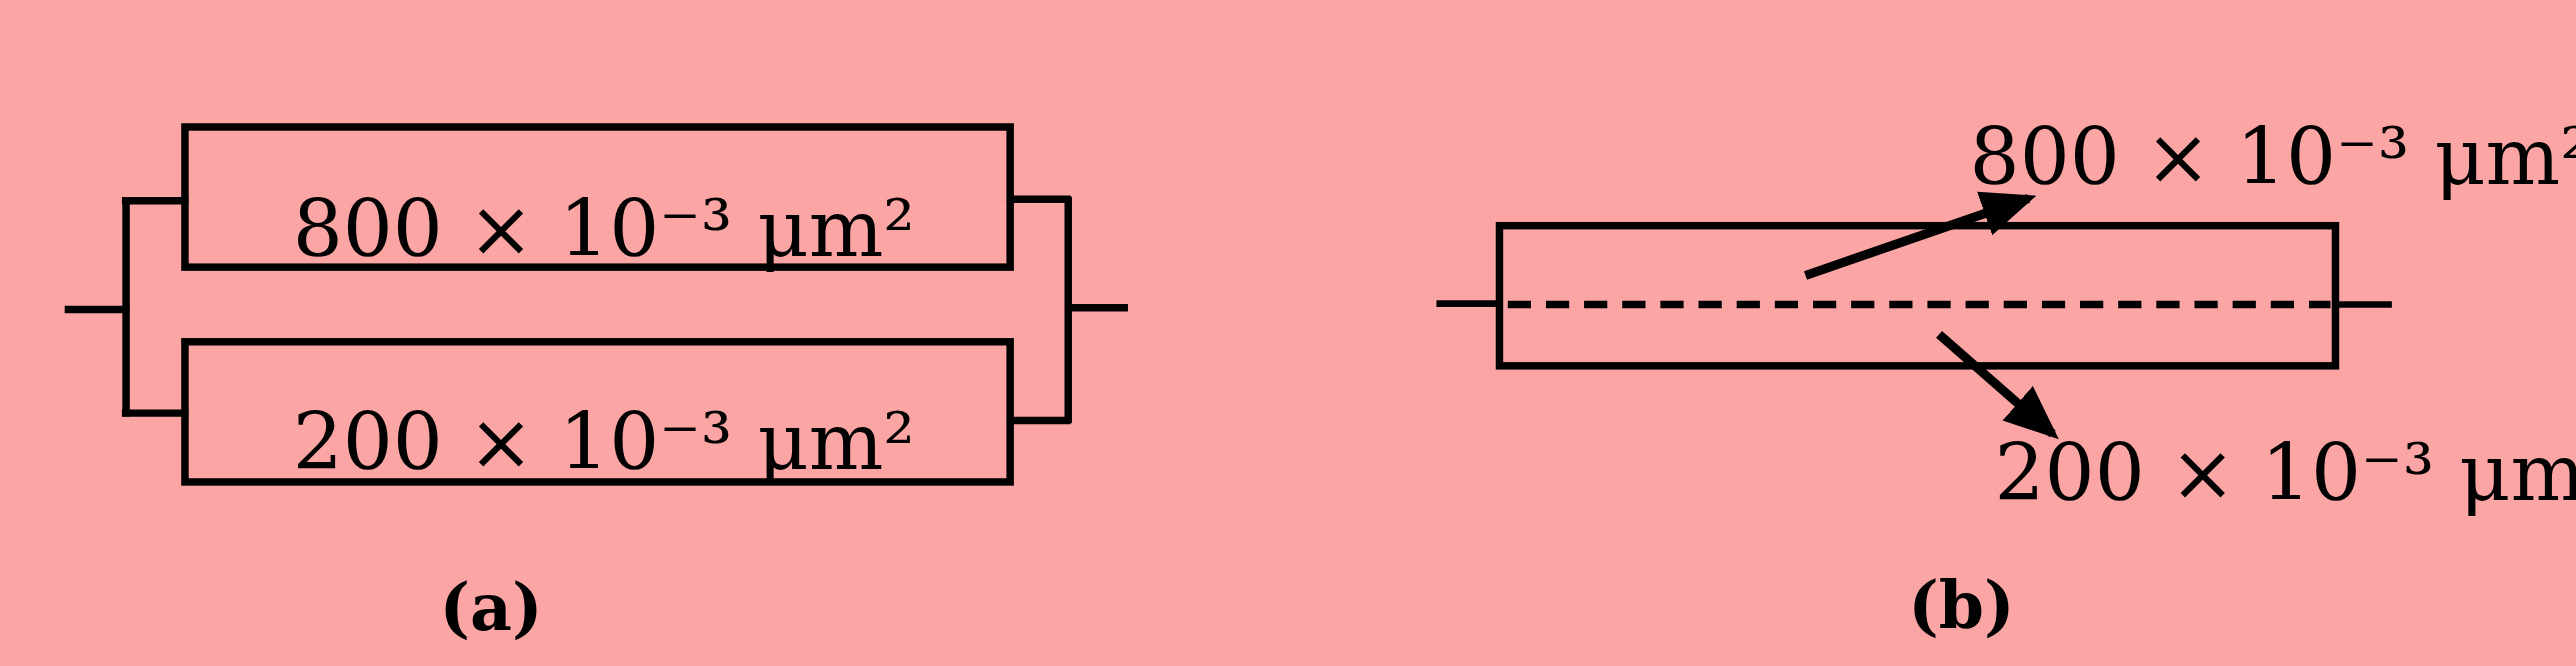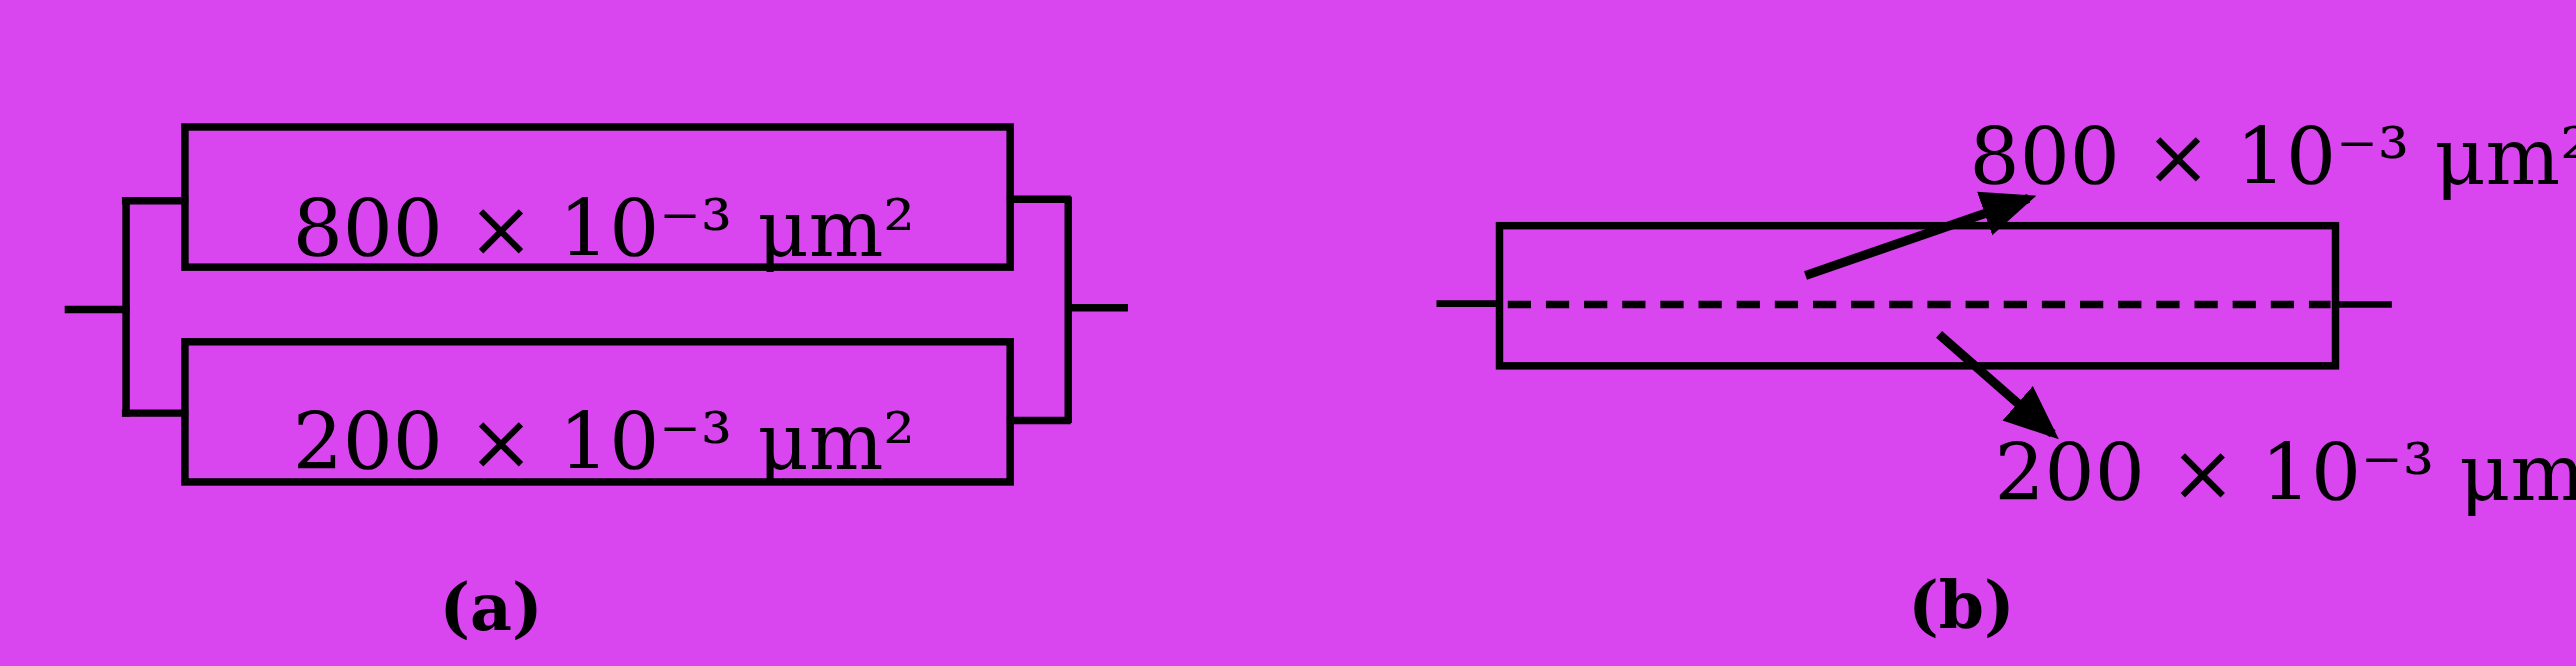--- a/index.html
+++ b/index.html
@@ -4,21 +4,21 @@
 <style>
   html, body {
     margin: 0;
     padding: 0;
     background: #ffffff;
   }
   .figure-canvas {
     position: relative;
     width: 2576px;
     height: 667px;
-    background: #d946ef;
+    background: #fca5a5;
     overflow: hidden;
   }
   svg { display: block; }
   .wire {
     stroke: #000000;
     stroke-width: 9;
     fill: none;
   }
   .box {
     stroke: #000000;

